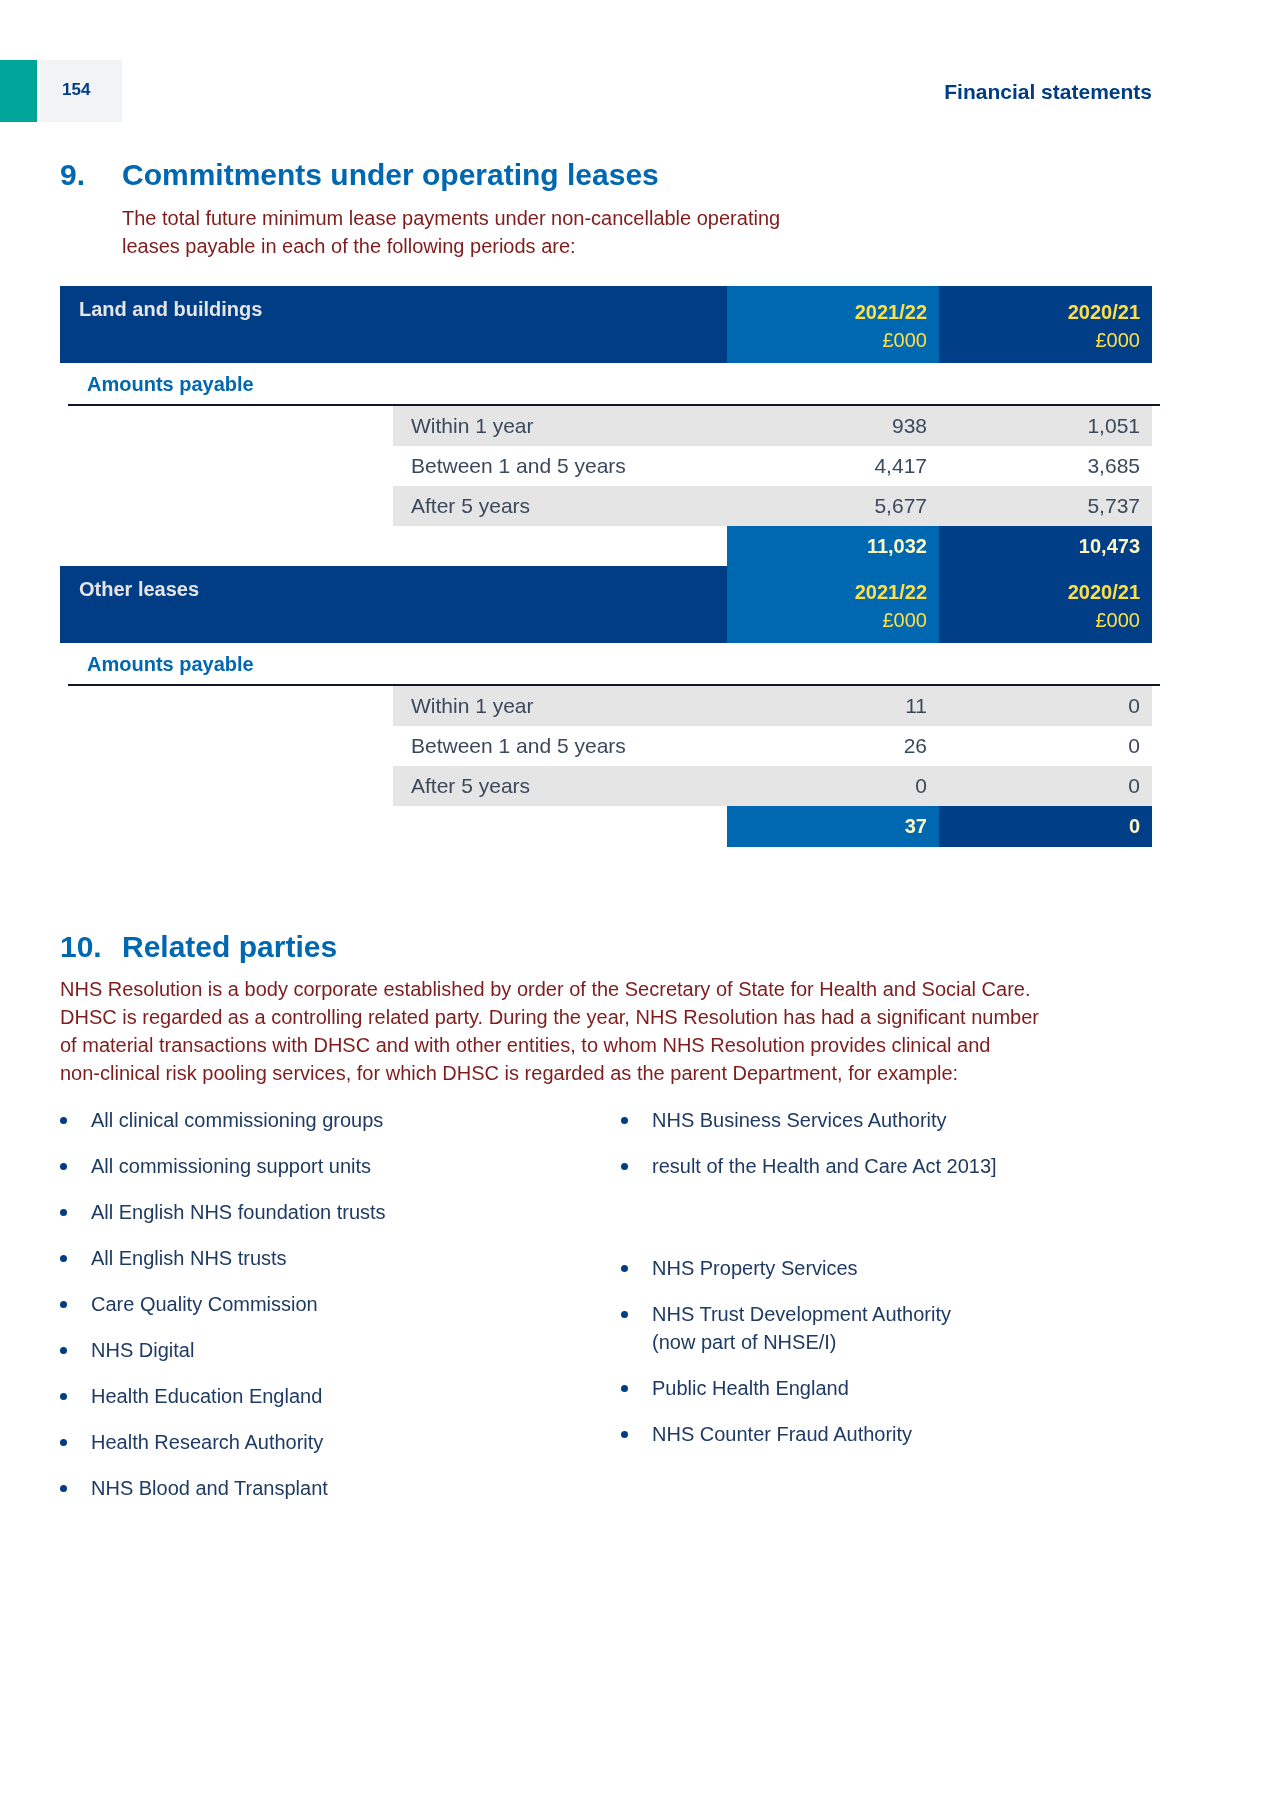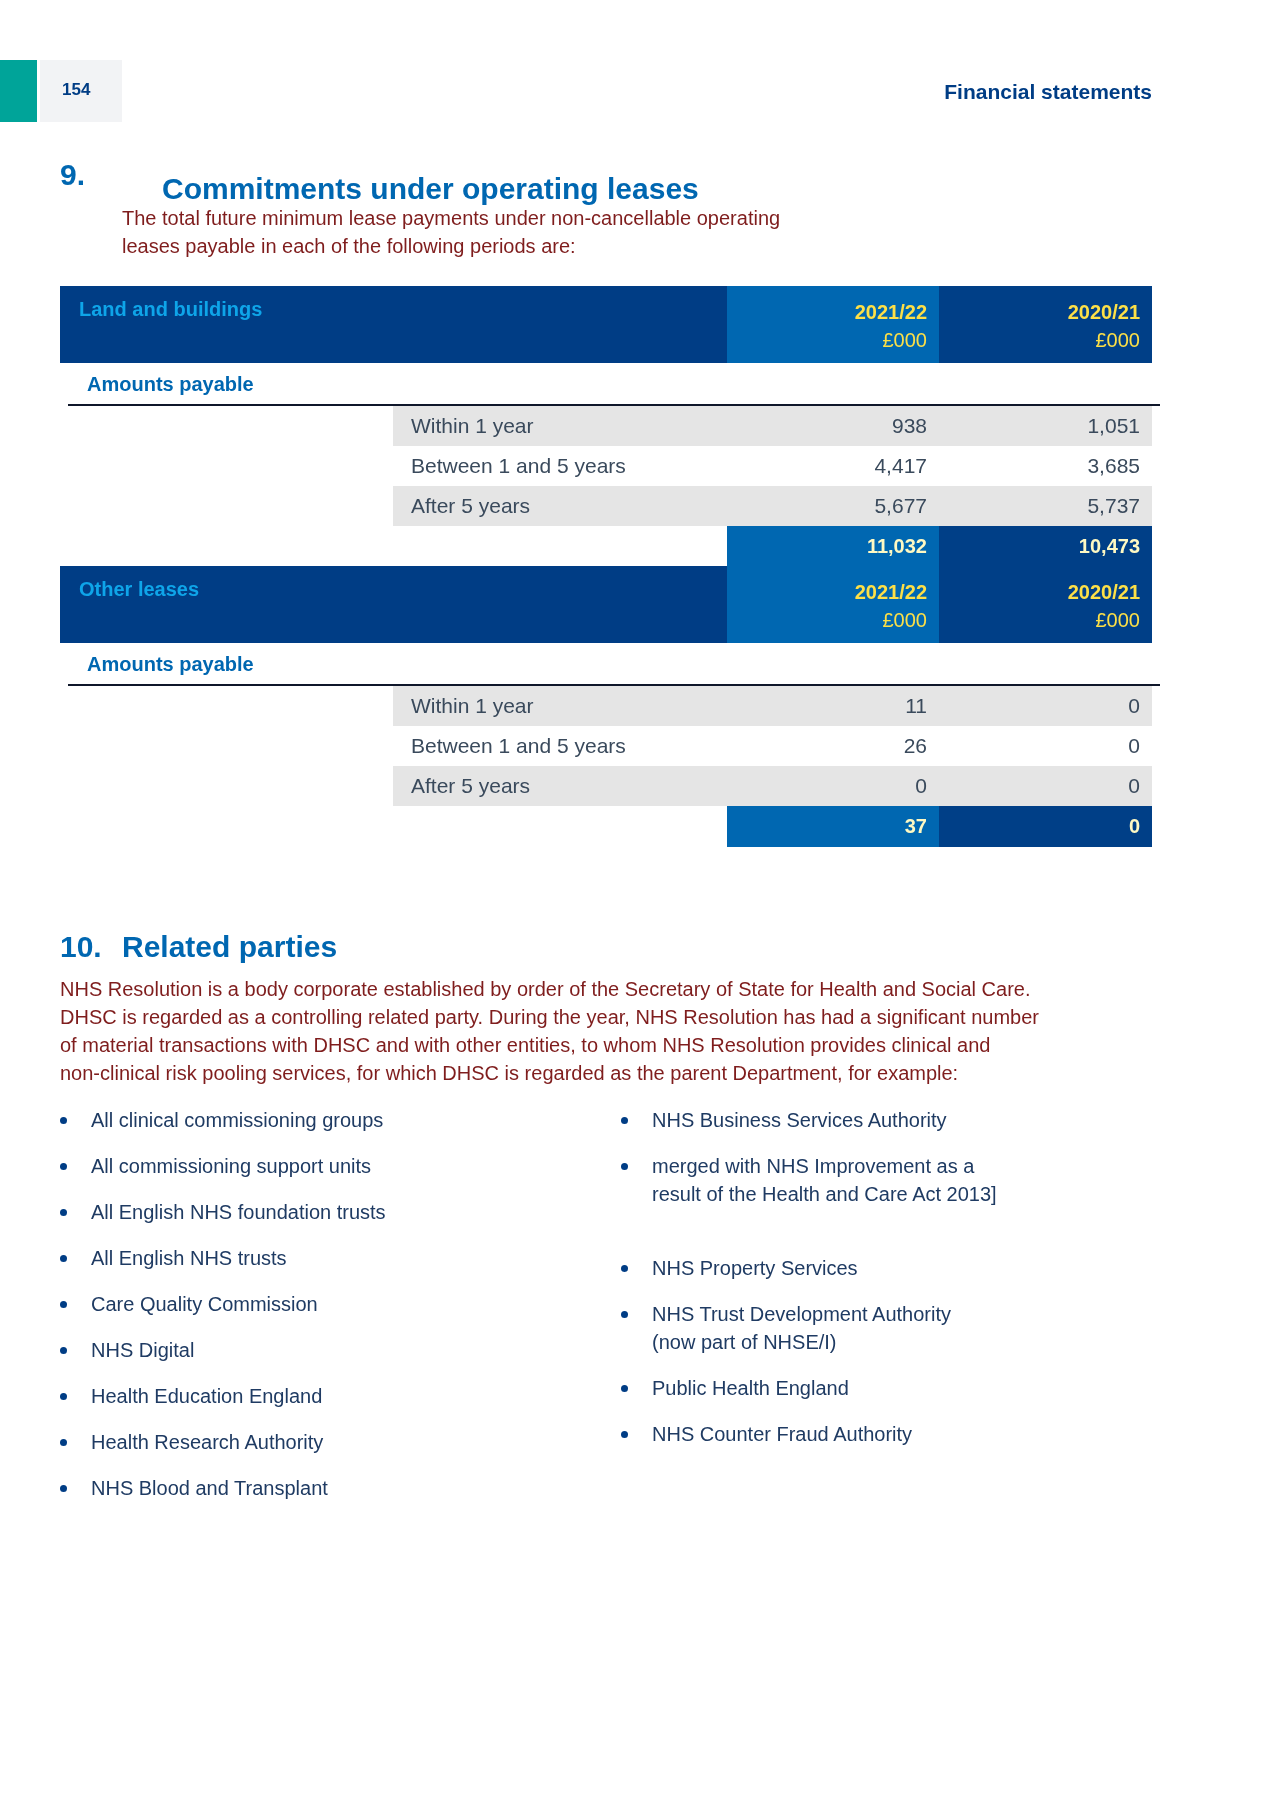--- a/index.html
+++ b/index.html
@@ -10,21 +10,21 @@
   .page-box { left:40px; top:60px; width:82px; height:62px; background:#f2f3f5; }
   .page-num { left:62px; top:80px; font-size:17px; font-weight:bold; color:#003d85; }
   .section-label { right:120px; top:80px; font-size:21px; font-weight:bold; color:#003d85;text-align:center; }
 
   .h-num { font-size:30px; font-weight:bold; color:#0067b1; }
   .h-text { font-size:30px; font-weight:bold; color:#0067b1; }
   .para { font-size:20px; line-height:28px; color:#7f1d1d; }
 
   .tbl { left:60px; width:1092px; }
   .hdr { position:absolute; left:0; width:1092px; height:77px; background:#003d85; }
-  .hdr .title { position:absolute; left:19px; top:12px; font-size:20px; font-weight:bold; color:#0ea5e9; }
+  .hdr .title { position:absolute; left:19px; top:12px; font-size:20px; font-weight:bold; color:#e5e5e5; }
   .hdr .c1 { position:absolute; left:667px; top:0; width:212px; height:77px; background:#0067b1; }
   .hdr .c2 { position:absolute; left:879px; top:0; width:213px; height:77px; background:#003f87; }
   .colhead { position:absolute; right:12px; top:12px; text-align:right; color:#fde047; font-size:20px; line-height:28px; }
   .colhead .yr { font-weight:bold; }
   .amounts { position:absolute; left:8px; width:1092px; height:41px; border-bottom:2px solid #0f172a; }
   .amounts span { position:absolute; left:19px; top:10px; font-size:20px; font-weight:bold; color:#0067b1; }
   .row { position:absolute; left:333px; width:759px; height:40px; }
   .row.alt { background:#e5e5e5; }
   .row .lbl { position:absolute; left:18px; top:8px; font-size:21px; color:#3a4a5c; }
   .row .v1 { position:absolute; right:225px; top:8px; font-size:21px; color:#3a4a5c; text-align:right; }
@@ -40,21 +40,21 @@
 </style>
 </head>
 <body>
 
 <div class="abs teal-bar"></div>
 <div class="abs page-box"></div>
 <div class="abs page-num">154</div>
 <div class="abs section-label">Financial statements</div>
 
 <div class="abs h-num" style="left:60px; top:158px;">9.</div>
-<div class="abs h-text" style="left:122px; top:172px;margin-left:40px;">Commitments under operating leases</div>
+<div class="abs h-text" style="left:122px; top:158px;">Commitments under operating leases</div>
 <div class="abs para" style="left:122px; top:204px;">
   <div>The total future minimum lease payments under non-cancellable operating</div>
   <div>leases payable in each of the following periods are:</div>
 </div>
 
 <div class="abs tbl" style="top:286px;">
   <div class="hdr" style="top:0;">
     <div class="c1">
       <div class="colhead">
         <div class="yr">2021/22</div>
@@ -209,21 +209,20 @@
 <div id="list-right">
     <div class="bullet" style="left: 621px; top: 1106px;">
       <span class="dot"></span>
       <div class="txt">
         <div>NHS Business Services Authority</div>
       </div>
     </div>
     <div class="bullet" style="left: 621px; top: 1152px;">
       <span class="dot"></span>
       <div class="txt">
-        <div>merged with NHS Improvement as a</div>
         <div>result of the Health and Care Act 2013]</div>
       </div>
     </div>
     <div class="bullet" style="left: 621px; top: 1254px;">
       <span class="dot"></span>
       <div class="txt">
         <div>NHS Property Services</div>
       </div>
     </div>
     <div class="bullet" style="left: 621px; top: 1300px;">

